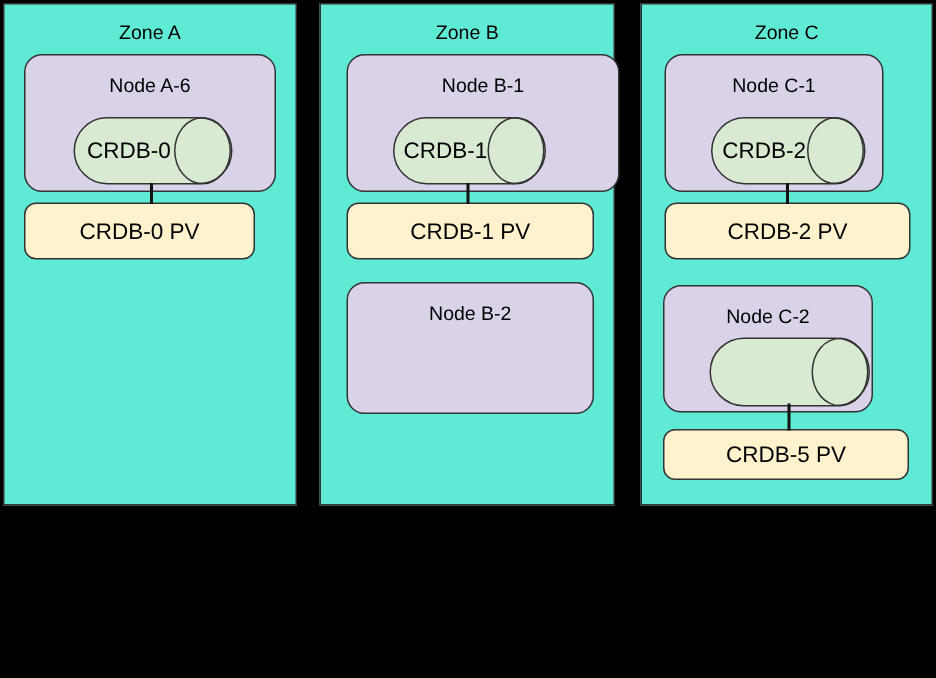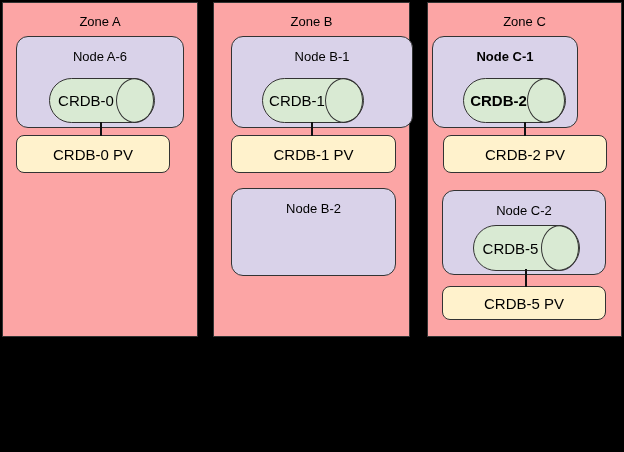--- a/index.html
+++ b/index.html
@@ -8,21 +8,21 @@
     background: #000000;
     font-family: "Liberation Sans", sans-serif;
     color: #000000;
     overflow: hidden;
   }
   .canvas { position: relative; width: 624px; height: 452px; background: #000000; }
 
   
   .zone {
     position: absolute; top: 2px; height: 335px;
-    background: #fca5a5;
+    background: #5eead4;
     border: 1.5px solid #333333;
     box-sizing: border-box;
   }
   .zone-a { left: 2px;   width: 196px; }
   .zone-b { left: 213px; width: 197px; }
   .zone-c { left: 427px; width: 195px; }
   .zone-label {
     position: absolute; top: 11px; left: 0; width: 100%;
     text-align: center; font-size: 13px; line-height: 15px;
   }
@@ -89,25 +89,25 @@
   .za-pv    { left: 13px; top: 132px; width: 154px; height: 38px; }
 
   
   .zb-node1 { left: 17px; top: 33px; width: 182px; height: 92px; }
   .zb-pod   { left: 30px; top: 41px; width: 102px; height: 45px; }
   .zb-conn  { left: 97px; top: 119px; height: 14px; }
   .zb-pv    { left: 17px; top: 132px; width: 165px; height: 38px; }
   .zb-node2 { left: 17px; top: 185px; width: 165px; height: 88px; }
 
   
-  .zc-node1 { left: 4px; top: 33px; width: 146px; height: 92px; font-weight: bold; }
+  .zc-node1 { left: 15px; top: 33px; width: 146px; height: 92px; }
   .zc-pod1  { left: 30px; top: 41px; width: 103px; height: 45px; }
   .zc-conn1 { left: 96px; top: 119px; height: 14px; }
   .zc-pv1   { left: 15px; top: 132px; width: 164px; height: 38px; }
-  .zc-node2 { left: 14px; top: 187px; width: 164px; height: 85px; }
+  .zc-node2 { left: 14px; top: 187px; width: 140px; height: 85px; }
   .zc-pod2  { left: 30px; top: 34px; width: 107px; height: 46px; }
   .zc-conn2 { left: 97px; top: 266px; height: 18px; }
   .zc-pv2   { left: 14px; top: 283px; width: 164px; height: 34px; }
 </style>
 </head>
 <body>
 
 <div class="canvas">
 
   <section class="zone zone-a">
@@ -157,21 +157,20 @@
       </div>
     </div>
 
     <div class="connector zc-conn1"></div>
 
     <div class="pv zc-pv1">CRDB-2 PV</div>
 
     <div class="node zc-node2">
       <div class="node-label">Node C-2</div>
       <div class="pod zc-pod2">
-        <span class="pod-label">CRDB-5</span>
         <span class="pod-cap"></span>
       </div>
     </div>
 
     <div class="connector zc-conn2"></div>
 
     <div class="pv zc-pv2">CRDB-5 PV</div>
   </section>
 
 </div>

